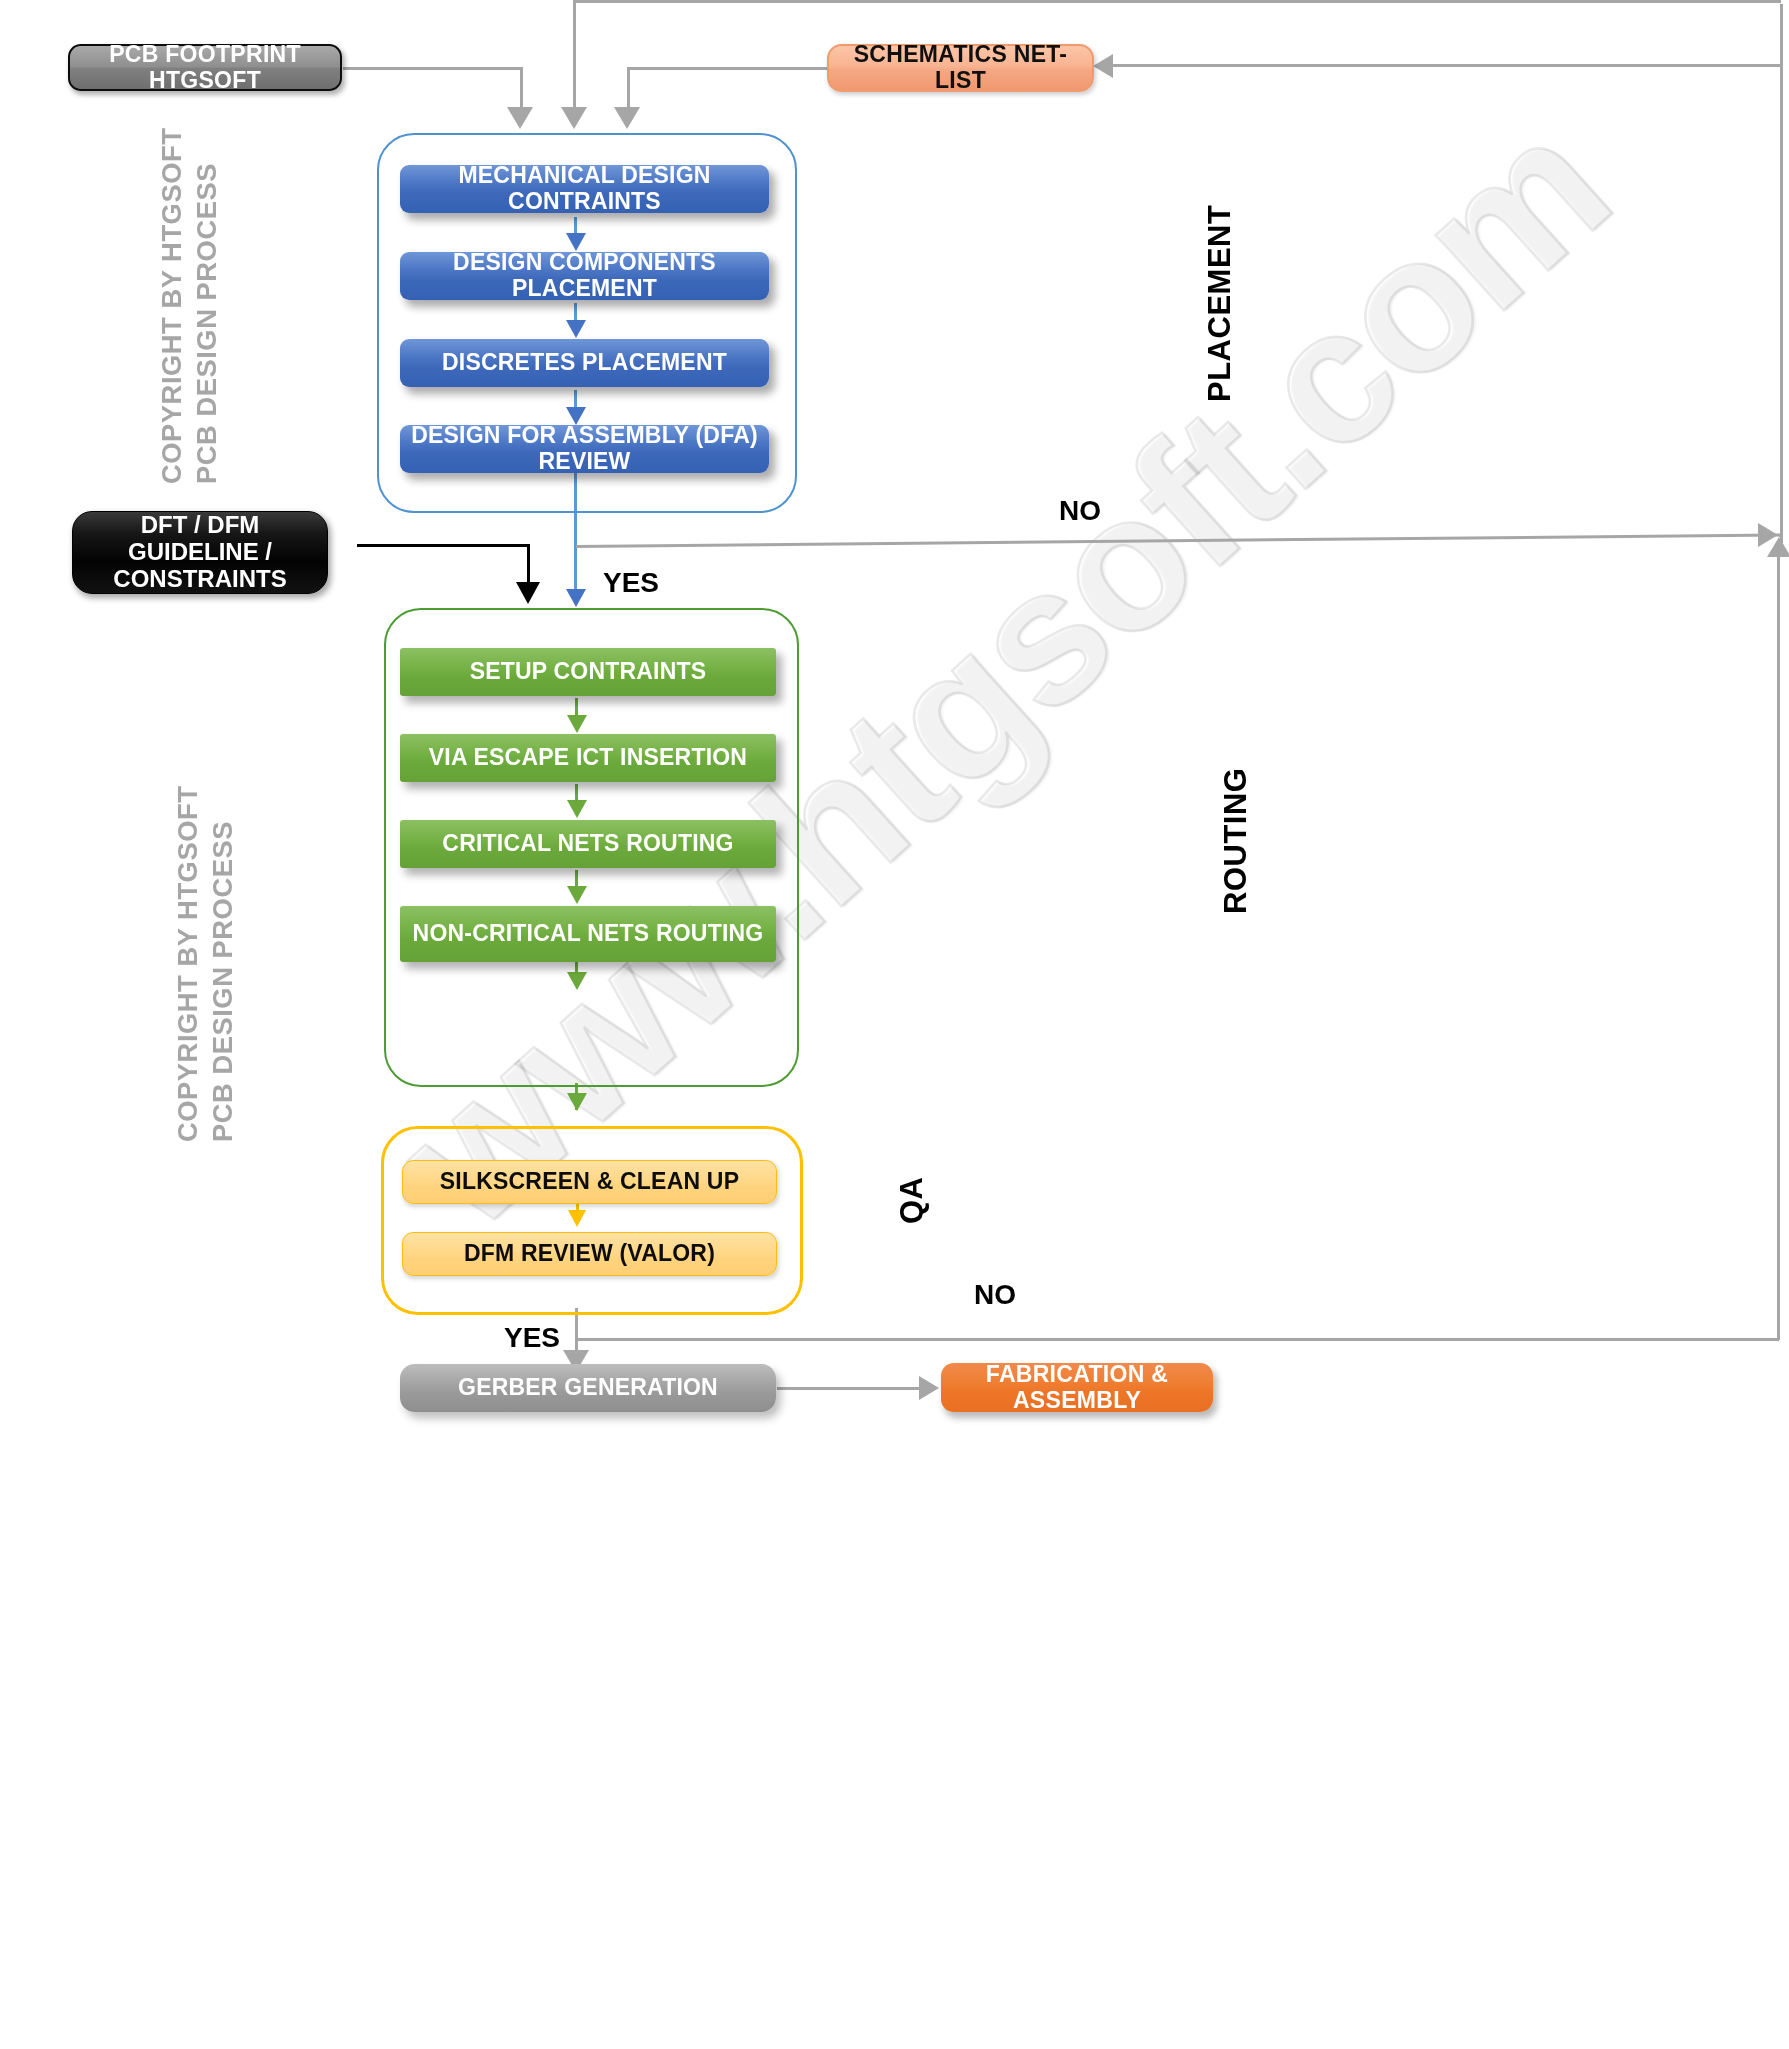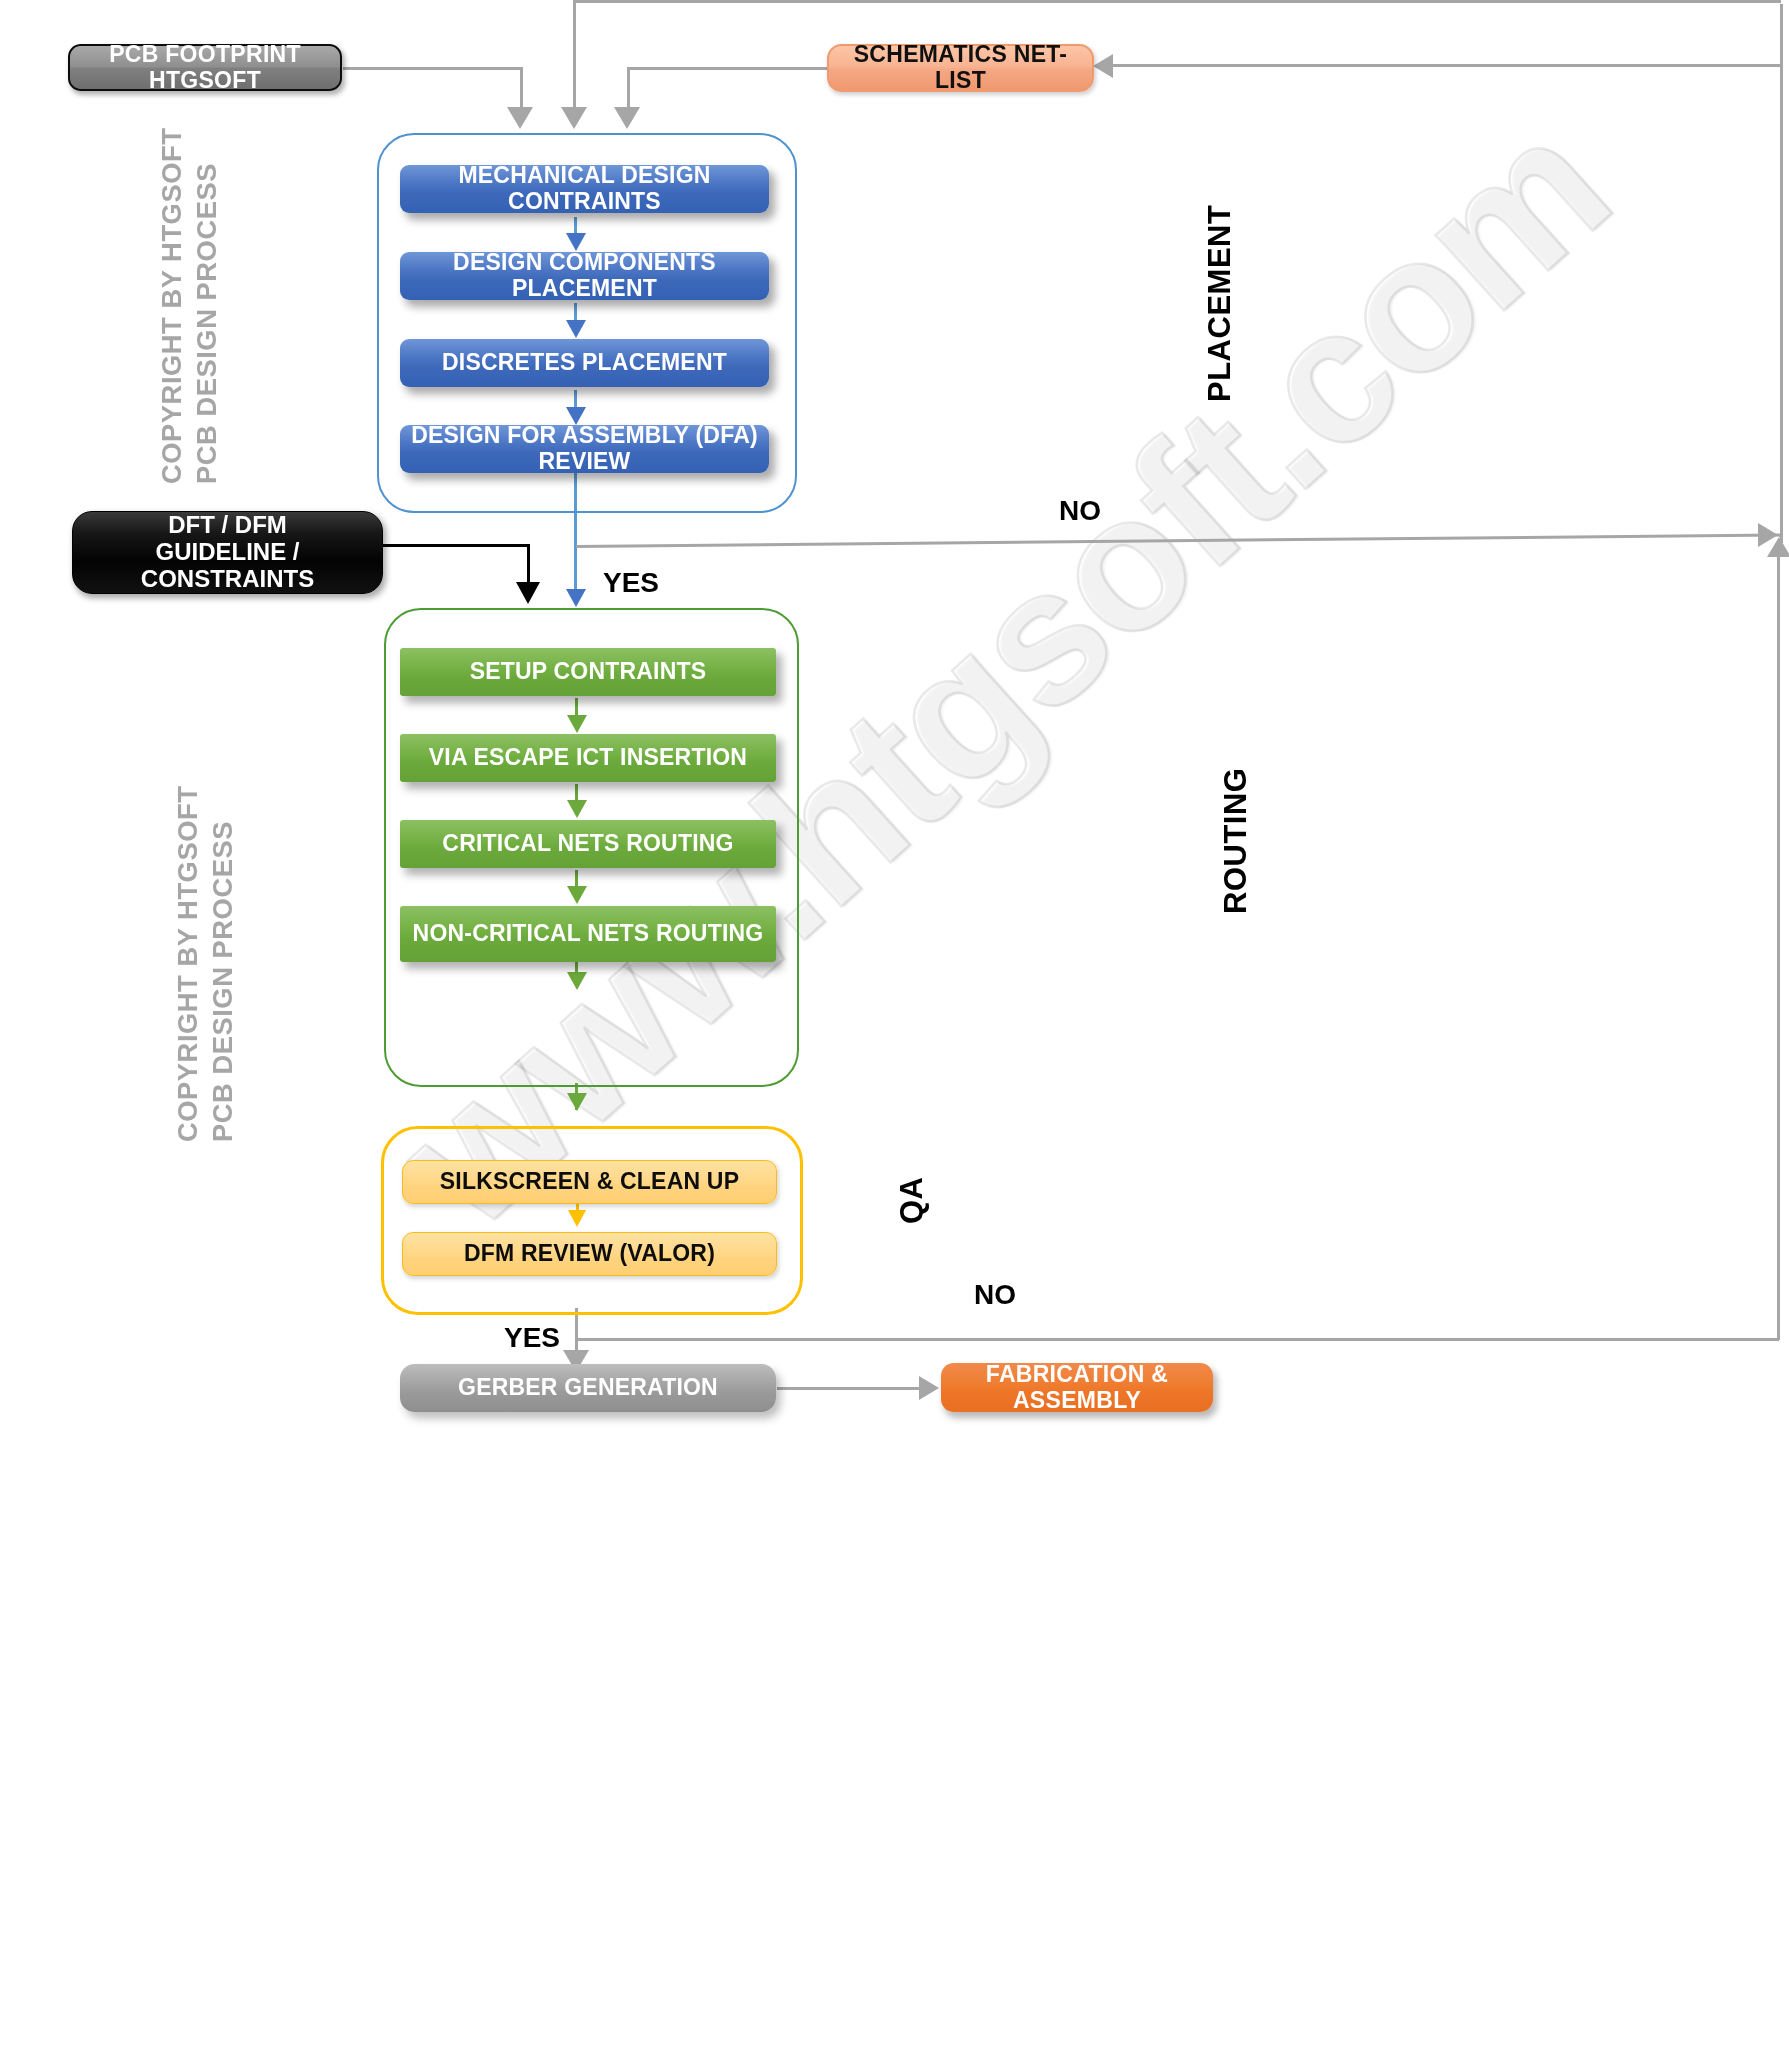--- a/index.html
+++ b/index.html
@@ -185,21 +185,21 @@
   <div class="ln-blue" style="left:574px;top:473px;width:2.7px;height:126px;"></div>
   <div class="ah ah-down-blue" style="left:566px;top:589px;"></div>
 
   <div class="ln" style="left:576px;top:545px;width:1204px;height:2.7px;transform:rotate(-0.55deg);transform-origin:0 0;"></div>
   <div class="ah ah-right-gray" style="left:1758px;top:523px;"></div>
   <div class="ah ah-up-gray" style="left:1767px;top:537px;"></div>
 
   <div class="lbl" style="left:1059px;top:495px;">NO</div>
   <div class="lbl" style="left:603px;top:567px;">YES</div>
 
-  <div class="node n-black" style="left:72px;top:511px;width:311px;height:83px;">
+  <div class="node n-black" style="left:72px;top:511px;width:256px;height:83px;">
     <span>DFT / DFM</span>
     <span>GUIDELINE / CONSTRAINTS</span>
   </div>
   <div class="ln-black" style="left:357px;top:544px;width:172px;height:2.7px;"></div>
   <div class="ln-black" style="left:527px;top:544px;width:2.7px;height:48px;"></div>
   <div class="ah ah-down-black" style="left:516px;top:582px;"></div>
 
   <div class="group g-green" style="left:384px;top:608px;width:411px;height:475px;"></div>
 
   <div class="node n-green" style="left:400px;top:648px;width:376px;height:48px;">

